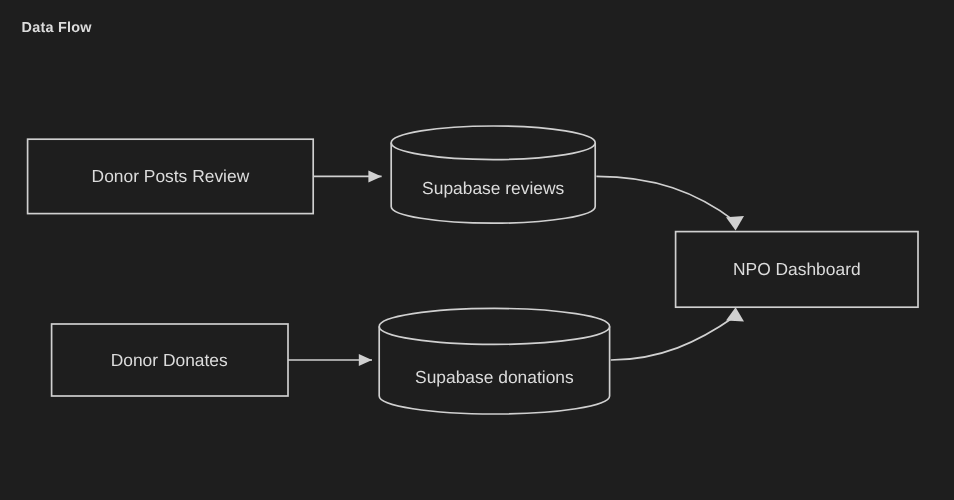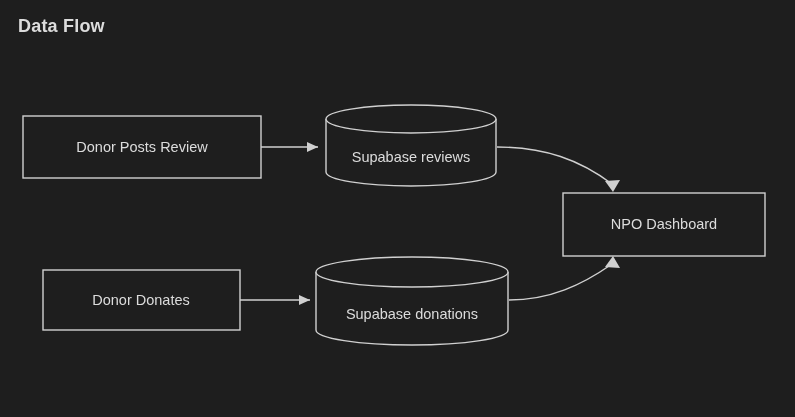--- a/index.html
+++ b/index.html
@@ -12,21 +12,21 @@
     width: 795px;
     height: 417px;
     background: #1e1e1e;
     overflow: hidden;
     font-family: "Liberation Sans", "DejaVu Sans", sans-serif;
   }
   #diagram-title {
     position: absolute;
     left: 18px;
     top: 16px;
-    font-size: 18px;
+    font-size: 12px;
     font-weight: bold;
     color: #dcdcdc;
     letter-spacing: 0.2px;
     white-space: nowrap;
   }
   svg.canvas {
     position: absolute;
     left: 0;
     top: 0;
     width: 795px;

